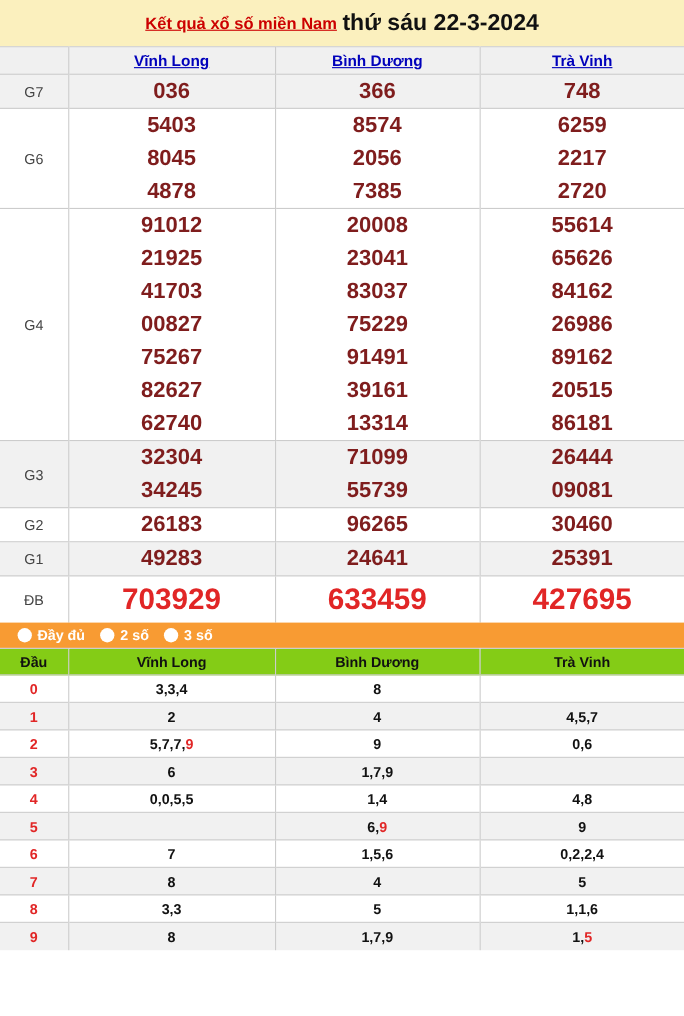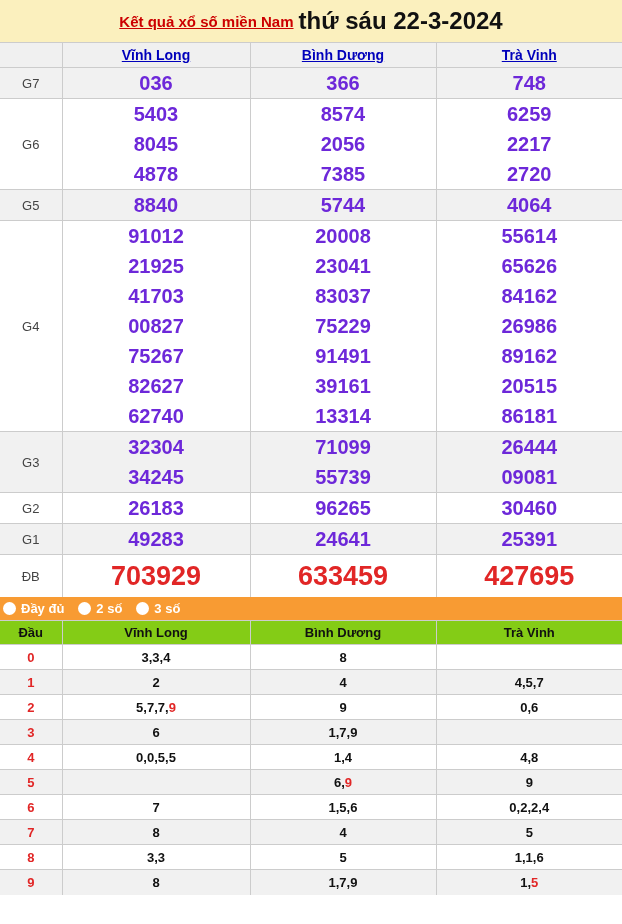--- a/index.html
+++ b/index.html
@@ -23,21 +23,21 @@
   .title-link {
     color: #cc0000;
     font-weight: bold;
     font-size: 15px;
     text-decoration: underline;
     cursor: pointer;
   }
   .title-date {
     color: #111;
     font-weight: bold;
-    font-size: 24px;
+    font-size: 21px;
   }
 
   
   table { border-collapse: collapse; width: 622px; table-layout: fixed; }
   col.c-label { width: 62px; }
   col.c-vl { width: 188px; }
   col.c-bd { width: 186px; }
   col.c-tv { width: 186px; }
   td, th { text-align: center; vertical-align: middle; }
   .vline { border-left: 1px solid #ccc; }
@@ -57,37 +57,37 @@
   }
   .prize-label {
     font-size: 13px;
     font-weight: normal;
     color: #444;
   }
   .num-line {
     font-weight: bold;
     font-size: 20px;
     line-height: 30px;
-    color: #6d28d9;
+    color: #7f1d1d;
   }
   tr.alt td { background: #F1F1F1; }
   tr.big .num-line {
     color: #e12626;
     font-size: 27px;
     line-height: 36px;
   }
   tr.big-db .num-line { line-height: 42px; }
 
   
   .filter-bar {
     background: #F89B33;
     height: 23px;
     display: flex;
     align-items: center;
-    padding-left: 3px;
+    padding-left: 16px;
     gap: 14px;
   }
   .filter-opt {
     display: flex;
     align-items: center;
     gap: 5px;
     cursor: pointer;
   }
   .radio-circle {
     width: 13px;
@@ -171,32 +171,20 @@
             <div class="num-line">8574</div>
             <div class="num-line">2056</div>
             <div class="num-line">7385</div>
           </td>
           <td class="vline">
             <div class="num-line">6259</div>
             <div class="num-line">2217</div>
             <div class="num-line">2720</div>
           </td>
         </tr>
-        <tr class="alt">
-          <td class="prize-label">G5</td>
-          <td class="vline">
-            <div class="num-line">8840</div>
-          </td>
-          <td class="vline">
-            <div class="num-line">5744</div>
-          </td>
-          <td class="vline">
-            <div class="num-line">4064</div>
-          </td>
-        </tr>
         <tr class="">
           <td class="prize-label">G4</td>
           <td class="vline">
             <div class="num-line">91012</div>
             <div class="num-line">21925</div>
             <div class="num-line">41703</div>
             <div class="num-line">00827</div>
             <div class="num-line">75267</div>
             <div class="num-line">82627</div>
             <div class="num-line">62740</div>

